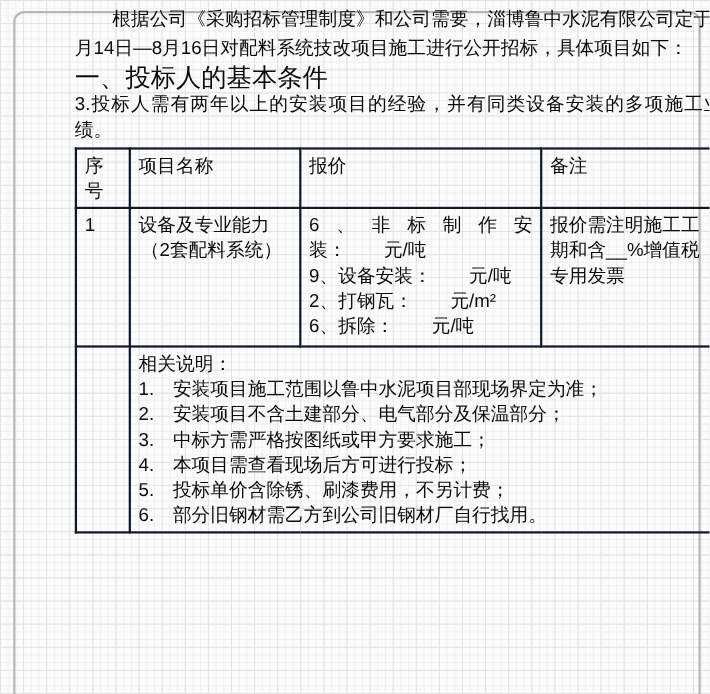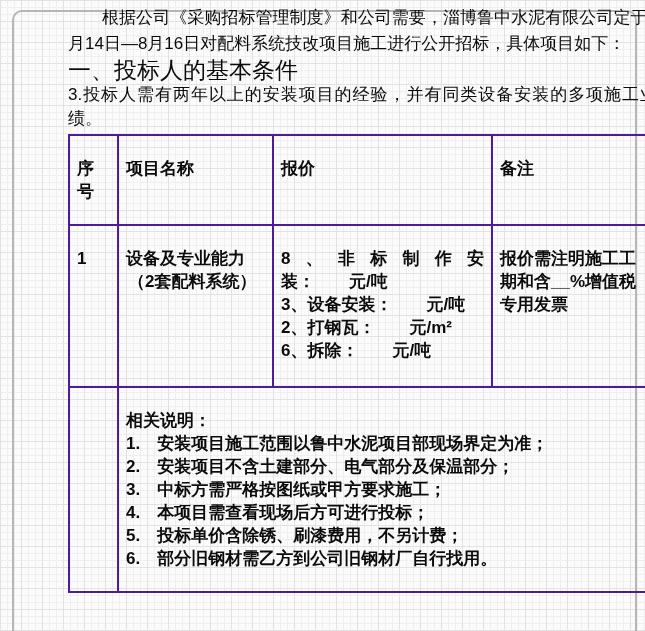--- a/index.html
+++ b/index.html
@@ -58,25 +58,25 @@
   }
   table.projects {
     border-collapse: collapse;
     table-layout: fixed;
     width: 589px;
     margin-top: 4px;
     font-size: 17px;
   }
   table.projects th,
   table.projects td {
-    border: 2px solid #4c1d95;
+    border: 2px solid #0f172a;
     vertical-align: top;
     text-align: left;
-    font-weight: bold;
-    padding: 21px 7px;
+    font-weight: normal;
+    padding: 3px 7px;
     line-height: 23px;
   }
   .col-no      { width: 49px;  }
   .col-name    { width: 155px; }
   .col-quote   { width: 219px; }
   .col-remark  { width: 166px; }
   tr.header-row th { height: 46px; }
   tr.item-row td   { height: 118px; }
   tr.notes-row td  { height: 158px; }
   .line { margin: 0; }
@@ -117,23 +117,23 @@
         <th>备注</th>
       </tr>
 
       <tr class="item-row">
         <td>1</td>
         <td>
           <div class="line">设备及专业能力</div>
           <div class="line name-line2">（2套配料系统）</div>
         </td>
         <td>
-          <div class="line stretch">8、非标制作安</div>
+          <div class="line stretch">6、非标制作安</div>
           <div class="line">装：　　元/吨</div>
-          <div class="line">3、设备安装：　　元/吨</div>
+          <div class="line">9、设备安装：　　元/吨</div>
           <div class="line">2、打钢瓦：　　元/m²</div>
           <div class="line">6、拆除：　　元/吨</div>
         </td>
         <td class="justify-cell">报价需注明施工工期和含__%增值税专用发票</td>
       </tr>
 
       <tr class="notes-row">
         <td></td>
         <td colspan="3">
           <div class="note-line">相关说明：</div>

